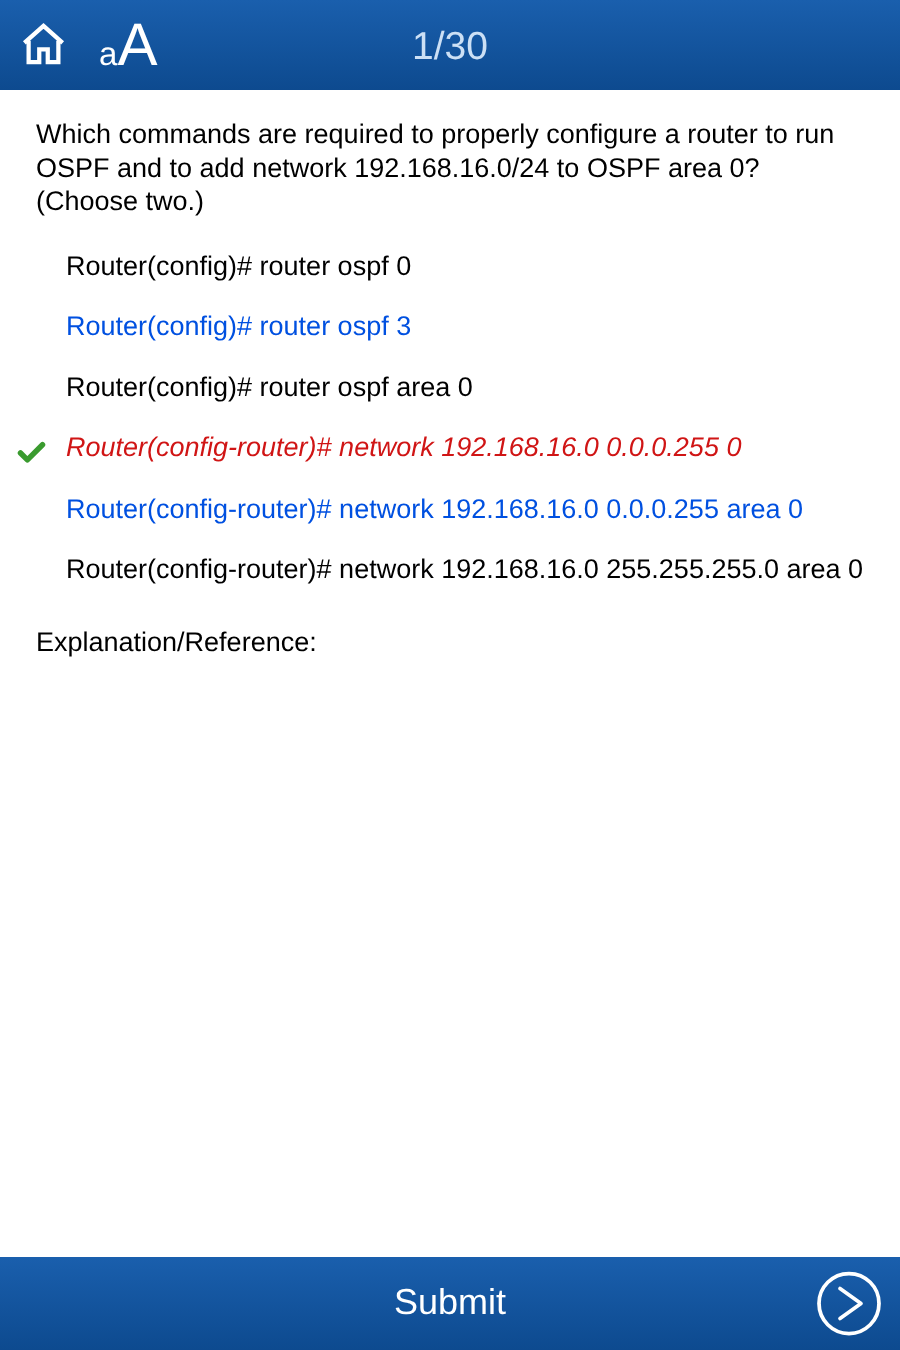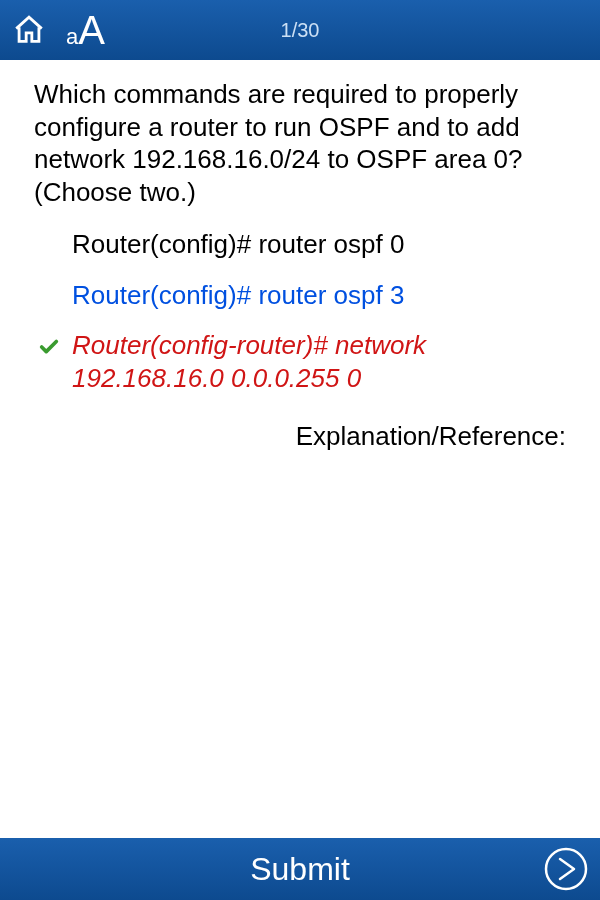--- a/index.html
+++ b/index.html
@@ -33,57 +33,57 @@
       display: flex;
       align-items: baseline;
     }
     .font-size .small-a { font-size: 22px; }
     .font-size .big-a { font-size: 40px; }
     .counter {
       position: absolute;
       left: 50%;
       transform: translateX(-50%);
       color: #cce0f5;
-      font-size: 20px;
+      font-size: 26px;
     }
     .content {
       flex: 1;
-      padding: 18px 34px;
-      font-size: 26px;
+      padding: 18px 24px;
+      font-size: 18px;
       line-height: 1.25;
       color: #000;
       overflow-y: auto;
     }
     .question { margin-bottom: 20px; }
-    .choices { margin-left: 38px; }
+    .choices { margin-left: 20px; }
     .choice {
       margin-bottom: 18px;
       position: relative;
     }
     .choice.blue { color: #0050e0; }
     .choice.red { color: #d01515; font-style: italic; }
     .check {
       position: absolute;
       left: -34px;
       top: 4px;
       width: 22px;
       height: 22px;
     }
-    .explanation { margin-top: 26px; text-align: right; }
+    .explanation { margin-top: 26px; }
     .footer {
       background: linear-gradient(to bottom, #1a5fad, #0d4a8f);
       height: 62px;
       display: flex;
       align-items: center;
       justify-content: center;
       position: relative;
     }
     .submit {
       color: #fff;
-      font-size: 32px;
+      font-size: 24px;
       cursor: pointer;
     }
     .next-arrow {
       position: absolute;
       right: 12px;
       width: 44px;
       height: 44px;
       cursor: pointer;
     }
   </style>
@@ -102,23 +102,26 @@
       <span class="big-a">A</span>
   </div>
   <div class="counter">1/30</div>
 </div>
 
 <div class="content">
   <div class="question">Which commands are required to properly configure a router to run OSPF and to add network 192.168.16.0/24 to OSPF area 0? (Choose two.)</div>
   <div class="choices">
       <div class="choice"><span>Router(config)# router ospf 0</span></div>
       <div class="choice blue"><span>Router(config)# router ospf 3</span></div>
+      <div class="choice"><span>Router(config)# router ospf area 0</span></div>
       <div class="choice red"><span class="check"><svg viewBox="0 0 24 24">
             <path d="M4 12 L9 17 L20 6" fill="none" stroke="#3a9b2f" stroke-width="4" stroke-linecap="round" stroke-linejoin="round"></path>
           </svg></span><span>Router(config-router)# network 192.168.16.0 0.0.0.255 0</span></div>
+      <div class="choice blue"><span>Router(config-router)# network 192.168.16.0 0.0.0.255 area 0</span></div>
+      <div class="choice"><span>Router(config-router)# network 192.168.16.0 255.255.255.0 area 0</span></div>
     </div>
   <div class="explanation">
     <div>Explanation/Reference:</div>
   </div>
 </div>
 
 <div class="footer">
   <div class="submit">Submit</div>
   <div class="next-arrow">
     <svg viewBox="0 0 44 44">

